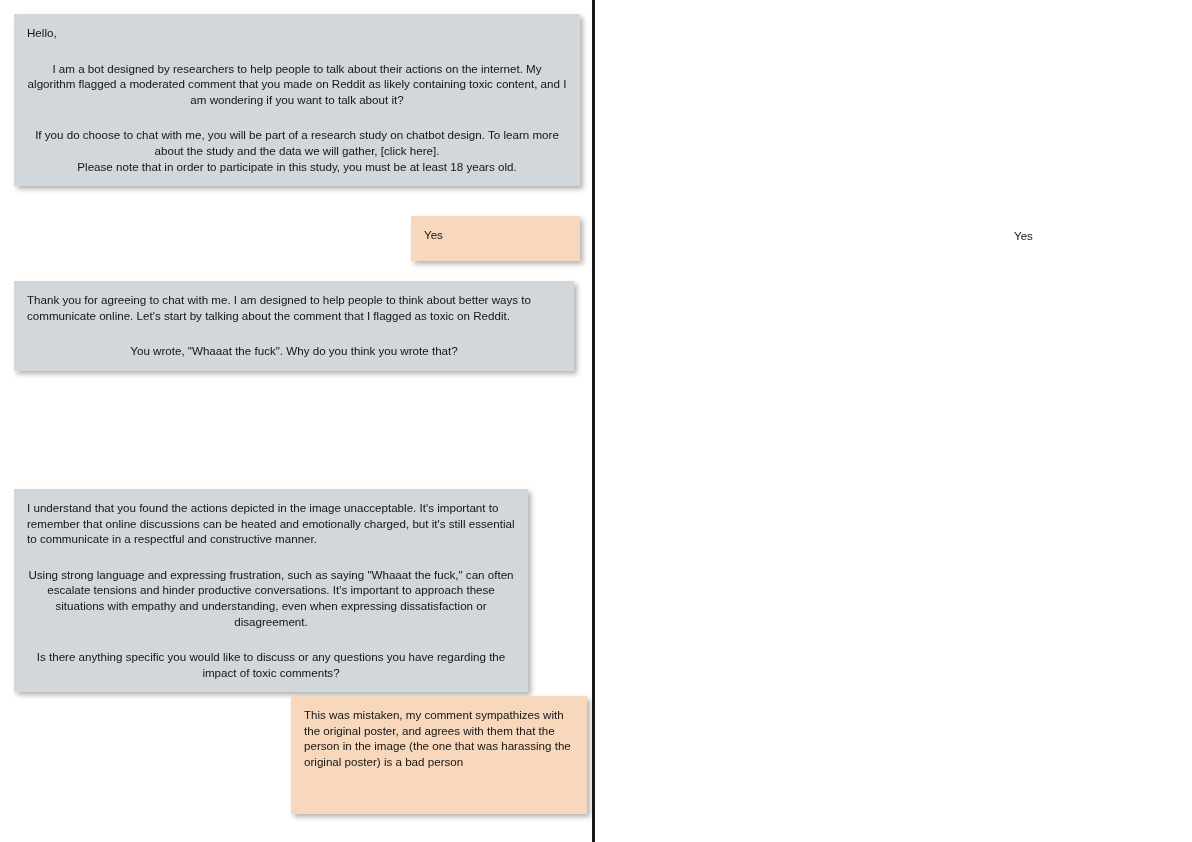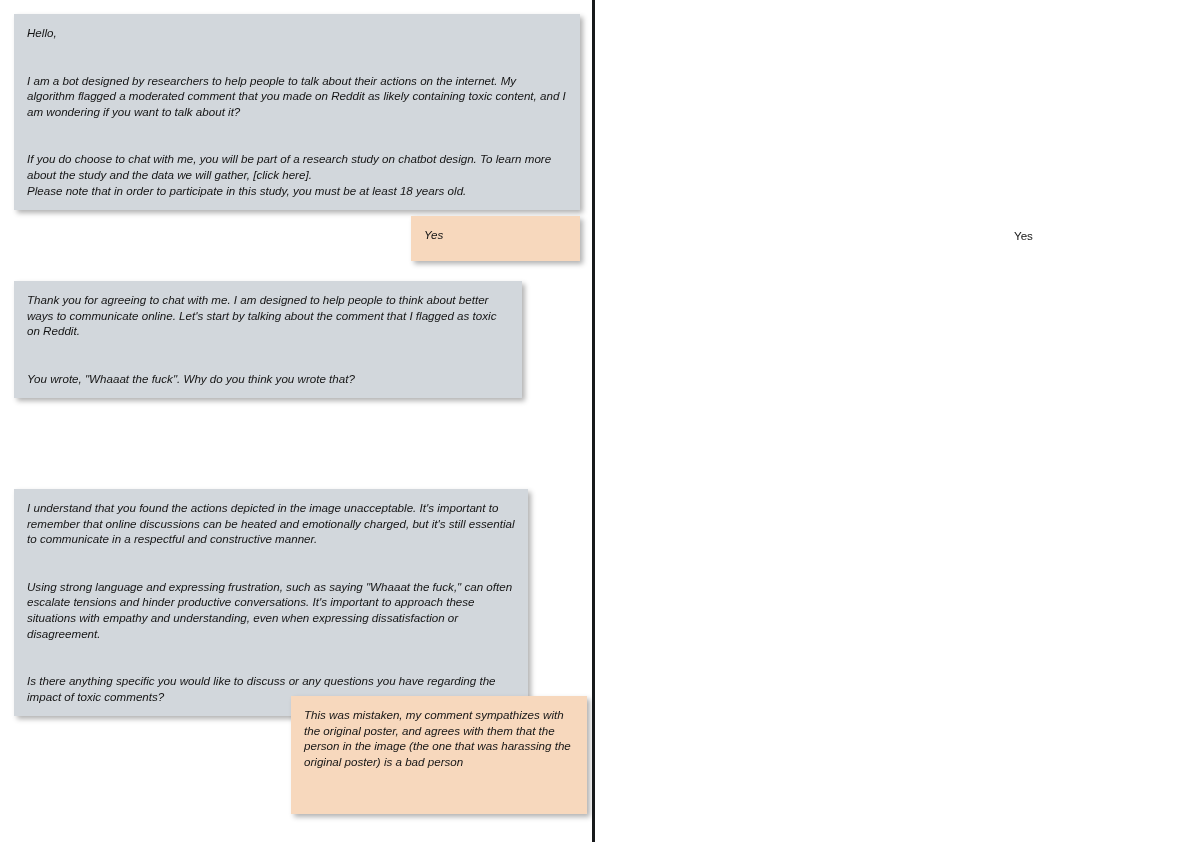--- a/index.html
+++ b/index.html
@@ -49,30 +49,30 @@
   .bot {
     background: #d2d7dc;
     color: #141414;
   }
   .user {
     background: #f7d8bd;
     color: #141414;
   }
   .bubble p {
     margin: 0;
-    font-style: italic;
   }
   .bubble p + p {
-    margin-top: 32px;
+    margin-top: 20px;
+    text-align: center;
   }
 
   
   #msg-intro        { left: 14px;  top: 14px;  width: 566px; }
   #msg-yes          { left: 411px; top: 216px; width: 169px; min-height: 45px; }
-  #msg-thanks       { left: 14px;  top: 281px; width: 508px; }
+  #msg-thanks       { left: 14px;  top: 281px; width: 560px; }
   #msg-because      { left: 291px; top: 390px; width: 289px; }
   #msg-understand   { left: 14px;  top: 489px; width: 514px; }
   #msg-mistaken     { left: 291px; top: 696px; width: 296px; min-height: 118px; }
 
   
   #stray-yes-overlay {
     position: absolute;
     left: 1014px;
     top: 228px;
     font-size: 11.6px;

